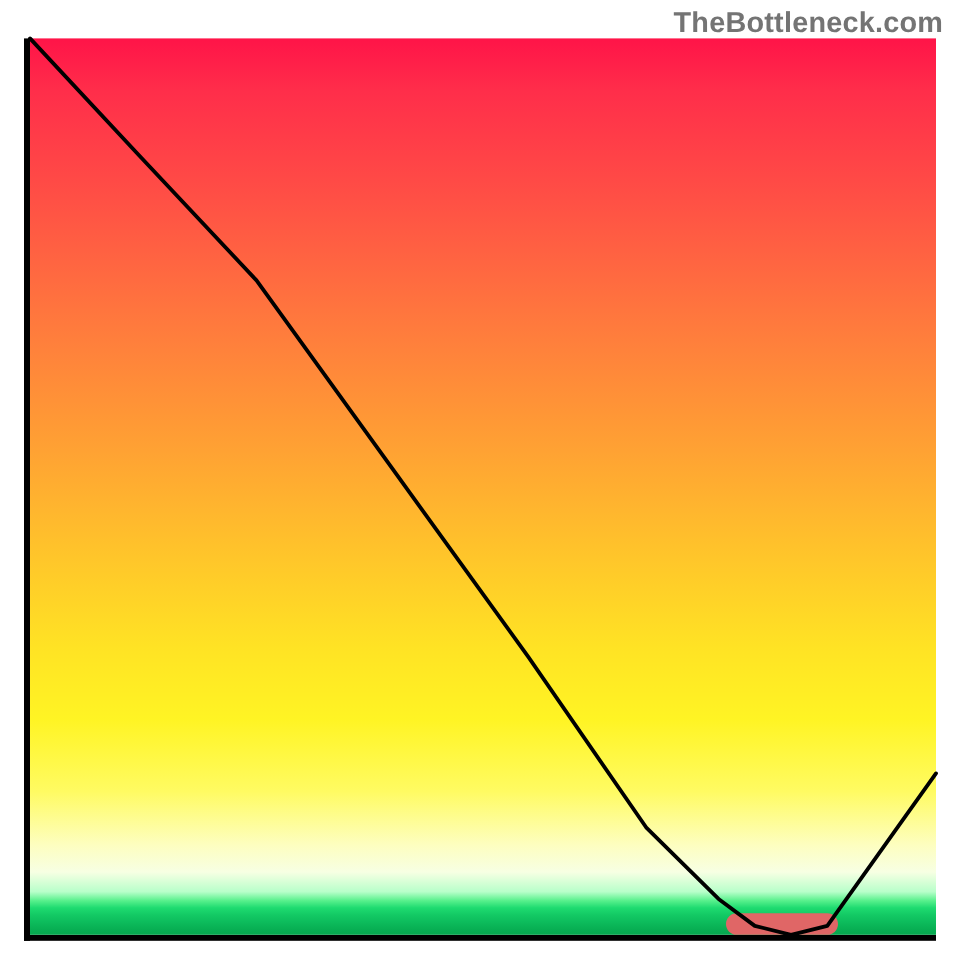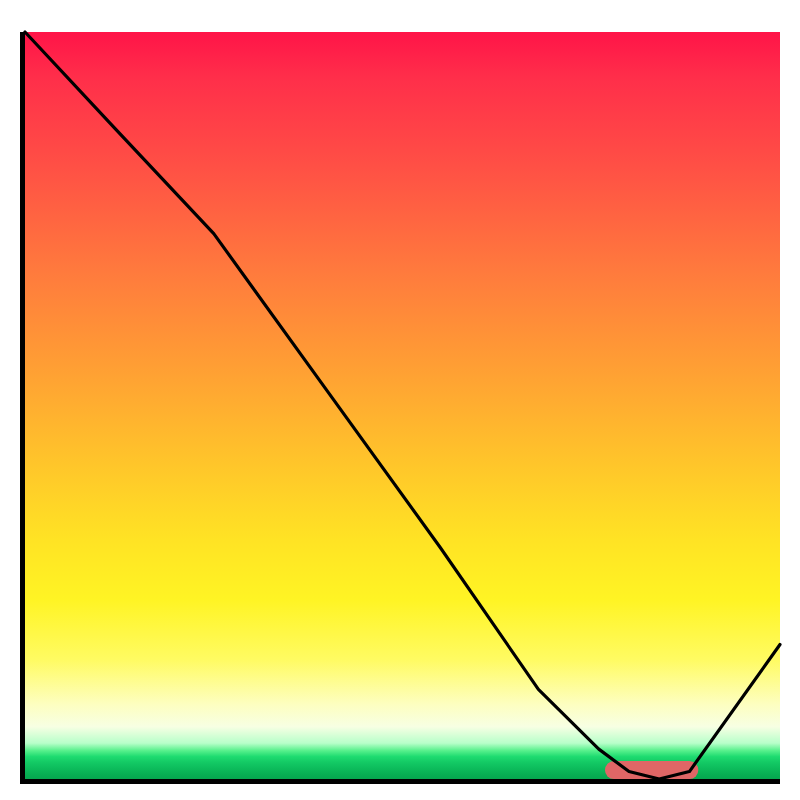--- a/index.html
+++ b/index.html
@@ -71,20 +71,21 @@
   .sweet-spot {
     stroke: #e06666;
     stroke-width: 18;
     stroke-linecap: round;
   }
 </style>
 </head>
 <body>
 
 <div class="stage">
+  <div class="watermark">TheBottleneck.com</div>
 
   <div class="plot-frame">
     <div class="plot-gradient"></div>
     <svg class="overlay" viewBox="0 0 760 752" preserveAspectRatio="none">
       <line class="sweet-spot" x1="592.8" y1="743.0" x2="668.8" y2="743.0"></line>
       <path class="curve" d="M0.0 0.0 L91.2 97.8 L190.0 203.0 L304.0 361.0 L418.0 518.9 L516.8 661.8 L577.6 721.9 L608.0 744.5 L638.4 752.0 L668.8 744.5 L760.0 616.6"></path>
     </svg>
   </div>
 </div>
 

